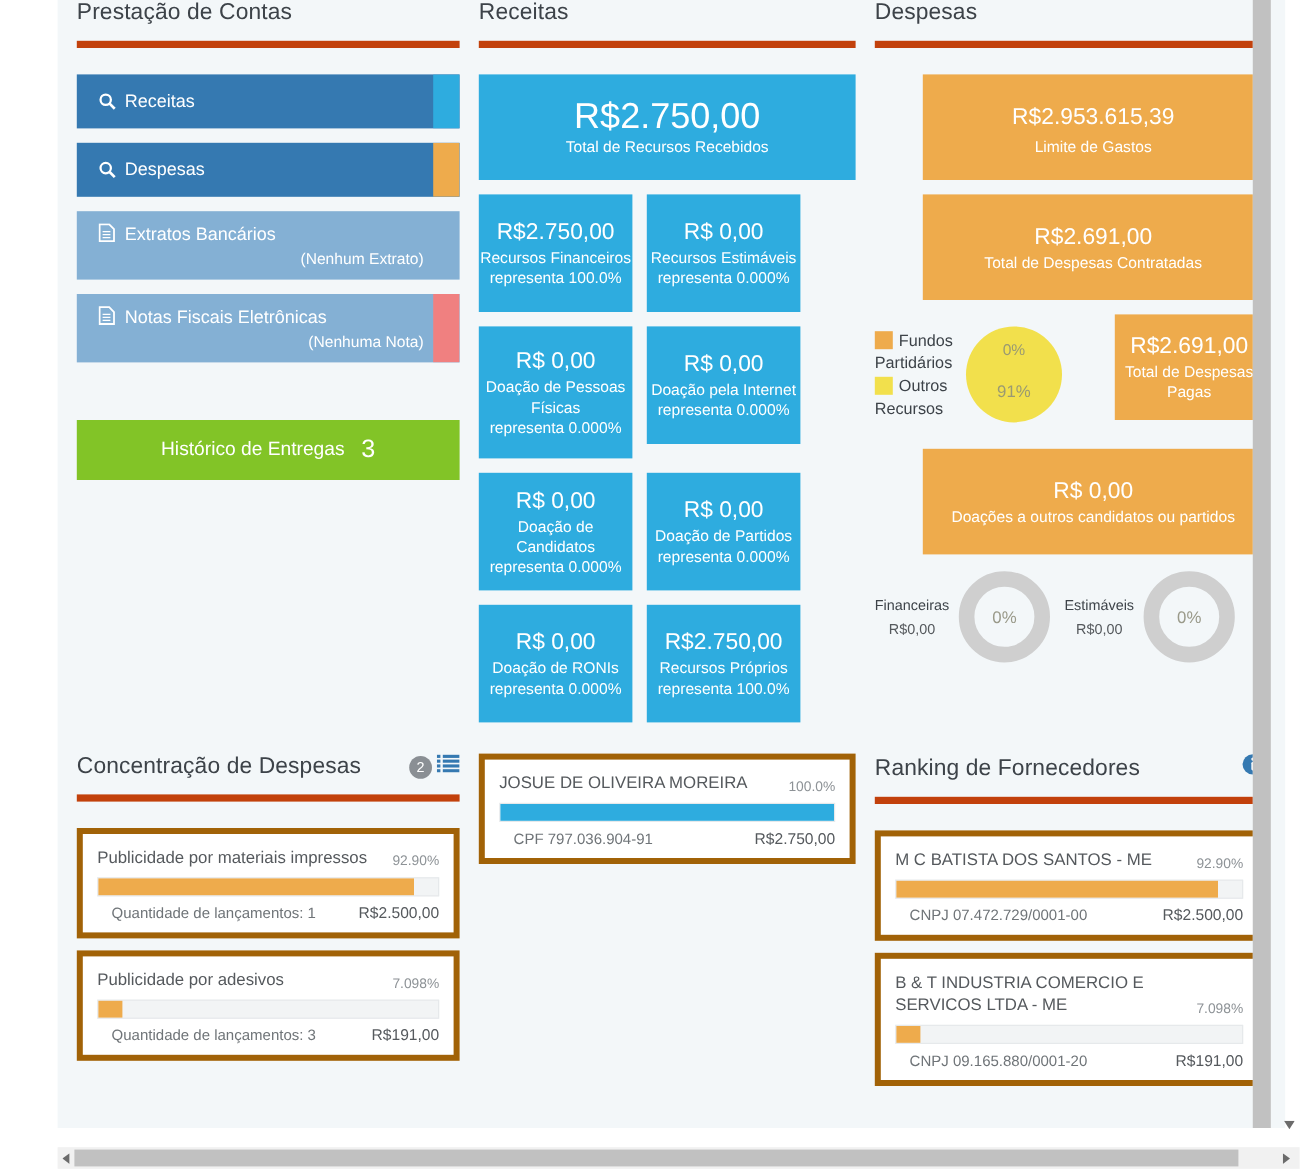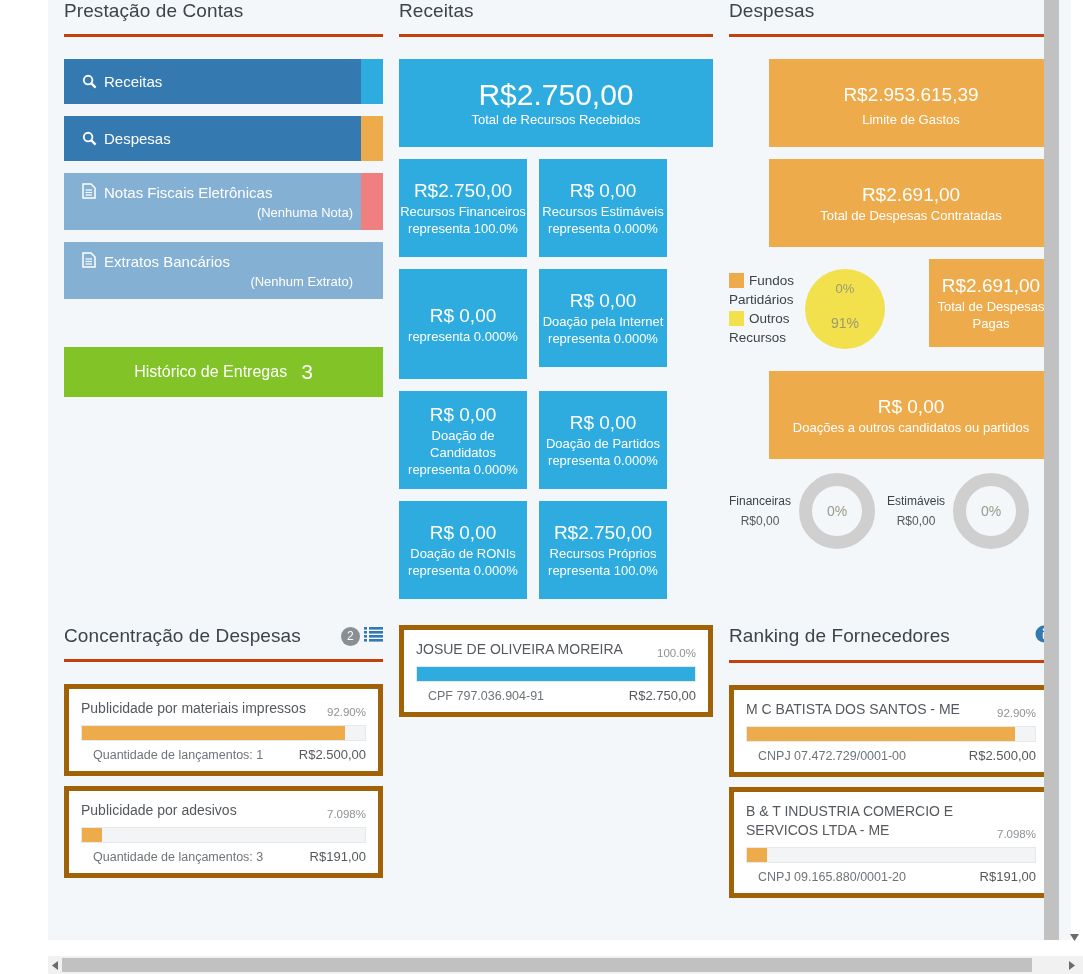--- a/index.html
+++ b/index.html
@@ -37,24 +37,24 @@
   .col.c1 { width: 335px; }
   .col.c2 { width: 330px; }
   .col.c3 { width: 340px; }
 
   .panel-title {
     font-size: 19px;
     font-weight: 400;
     color: #3d4349;
     letter-spacing: .1px;
     padding: 0 0 12px 0;
-    border-bottom: 3px solid #c2410c;
+    border-bottom: 6px solid #c2410c;
     margin-bottom: 22px;
     display: flex;
-    align-items: flex-start;
+    align-items: flex-end;
     justify-content: space-between;
     min-height: 30px;
   }
   .panel-title .ttl { display:block; }
 
   
   .navbtn {
     position: relative;
     display: flex;
     align-items: center;
@@ -235,40 +235,40 @@
           <div class="navbtn light">
             <span class="ico">
               <svg width="14" height="16" viewBox="0 0 14 16">
                   <path d="M1 1h8l4 4v10H1z" fill="none" stroke="#fff" stroke-width="1.5"></path>
                   <line x1="3.5" y1="7" x2="10" y2="7" stroke="#fff" stroke-width="1.2"></line>
                   <line x1="3.5" y1="9.5" x2="10" y2="9.5" stroke="#fff" stroke-width="1.2"></line>
                   <line x1="3.5" y1="12" x2="10" y2="12" stroke="#fff" stroke-width="1.2"></line>
                 </svg>
             </span>
             <span class="txtwrap">
-              <span class="lbl">Notas Fiscais Eletrônicas</span>
-              <span class="sub">(Nenhuma Nota)</span>
-            </span>
-            <span class="accent" style="background:#f08080"></span>
+              <span class="lbl">Extratos Bancários</span>
+              <span class="sub">(Nenhum Extrato)</span>
+            </span>
+            <span class="accent" style="background:#a濃"></span>
           </div>
 
           <div class="navbtn light">
             <span class="ico">
               <svg width="14" height="16" viewBox="0 0 14 16">
                   <path d="M1 1h8l4 4v10H1z" fill="none" stroke="#fff" stroke-width="1.5"></path>
                   <line x1="3.5" y1="7" x2="10" y2="7" stroke="#fff" stroke-width="1.2"></line>
                   <line x1="3.5" y1="9.5" x2="10" y2="9.5" stroke="#fff" stroke-width="1.2"></line>
                   <line x1="3.5" y1="12" x2="10" y2="12" stroke="#fff" stroke-width="1.2"></line>
                 </svg>
             </span>
             <span class="txtwrap">
-              <span class="lbl">Extratos Bancários</span>
-              <span class="sub">(Nenhum Extrato)</span>
-            </span>
-            <span class="accent" style="background:#a濃"></span>
+              <span class="lbl">Notas Fiscais Eletrônicas</span>
+              <span class="sub">(Nenhuma Nota)</span>
+            </span>
+            <span class="accent" style="background:#f08080"></span>
           </div>
 
           <div class="greenbtn">
             <span>Histórico de Entregas</span>
             <span class="count">3</span>
           </div>
         </div>
 
         <div class="col c2">
           <div class="panel-title">
@@ -287,20 +287,21 @@
               <span class="small">representa 100.0%</span>
             </div>
             <div class="tile blue grid-sm">
               <span class="big">R$ 0,00</span>
               <span class="small">Recursos Estimáveis</span>
               <span class="small">representa 0.000%</span>
             </div>
 
             <div class="tile blue tall">
               <span class="big">R$ 0,00</span>
+              <span class="small">Doação de Pessoas Físicas</span>
               <span class="small">representa 0.000%</span>
             </div>
             <div class="tile blue grid-sm" style="align-self:flex-start">
               <span class="big">R$ 0,00</span>
               <span class="small">Doação pela Internet</span>
               <span class="small">representa 0.000%</span>
             </div>
 
             <div class="tile blue grid-sm">
               <span class="big">R$ 0,00</span>

